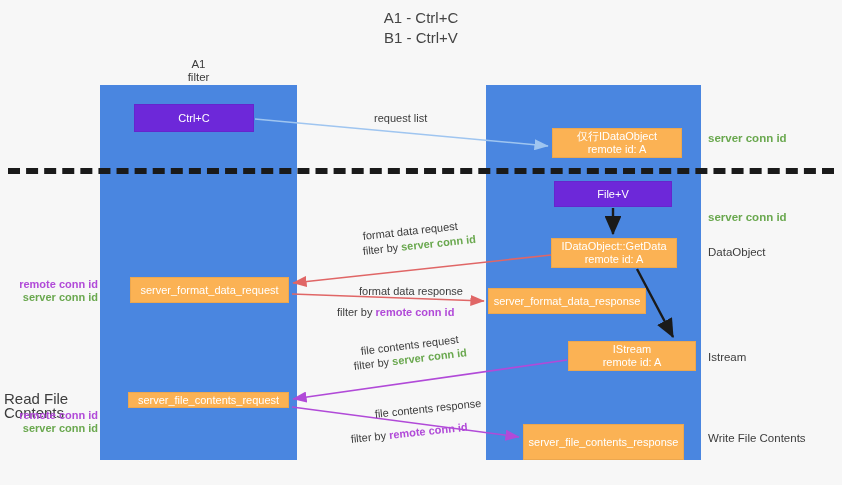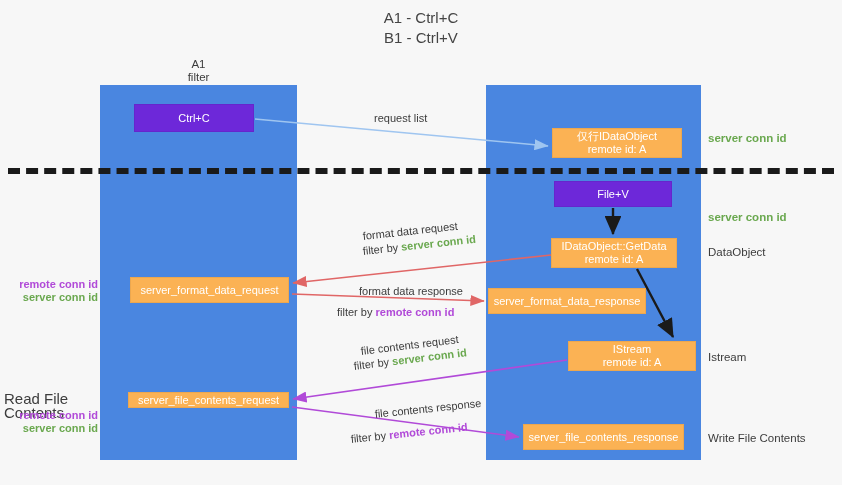--- a/index.html
+++ b/index.html
@@ -57,21 +57,21 @@
   .box.orange { background: #fbb254; }
 
   #box-ctrl-c           { left: 134px; top: 104px; width: 120px; height: 28px; }
   #box-data-object      { left: 552px; top: 128px; width: 130px; height: 30px; }
   #box-ctrl-v           { left: 554px; top: 181px; width: 118px; height: 26px; }
   #box-getdata          { left: 551px; top: 238px; width: 126px; height: 30px; }
   #box-fmt-req          { left: 130px; top: 277px; width: 159px; height: 26px; }
   #box-fmt-resp         { left: 488px; top: 288px; width: 158px; height: 26px; }
   #box-istream          { left: 568px; top: 341px; width: 128px; height: 30px; }
   #box-file-req         { left: 128px; top: 392px; width: 161px; height: 16px; }
-  #box-file-resp        { left: 523px; top: 424px; width: 161px; height: 26px; }
+  #box-file-resp        { left: 523px; top: 424px; width: 161px; height: 36px; }
 
   
   .side-note {
     position: absolute; font-size: 11.5px; line-height: 14px;
     white-space: pre-line;
   }
   .green-txt  { color: #6aa84f; font-weight: bold; }
   .magenta-txt{ color: #b14ad8; font-weight: bold; }
   .plain-txt  { color: #3c3c3c; }
 

